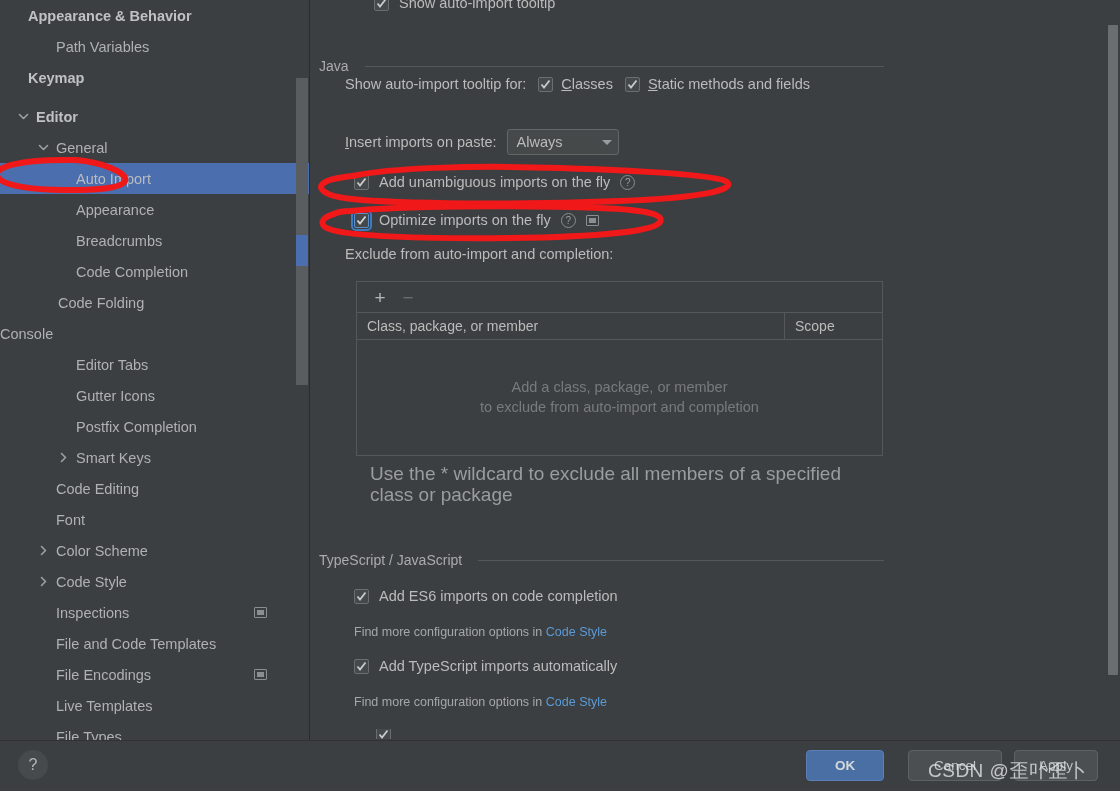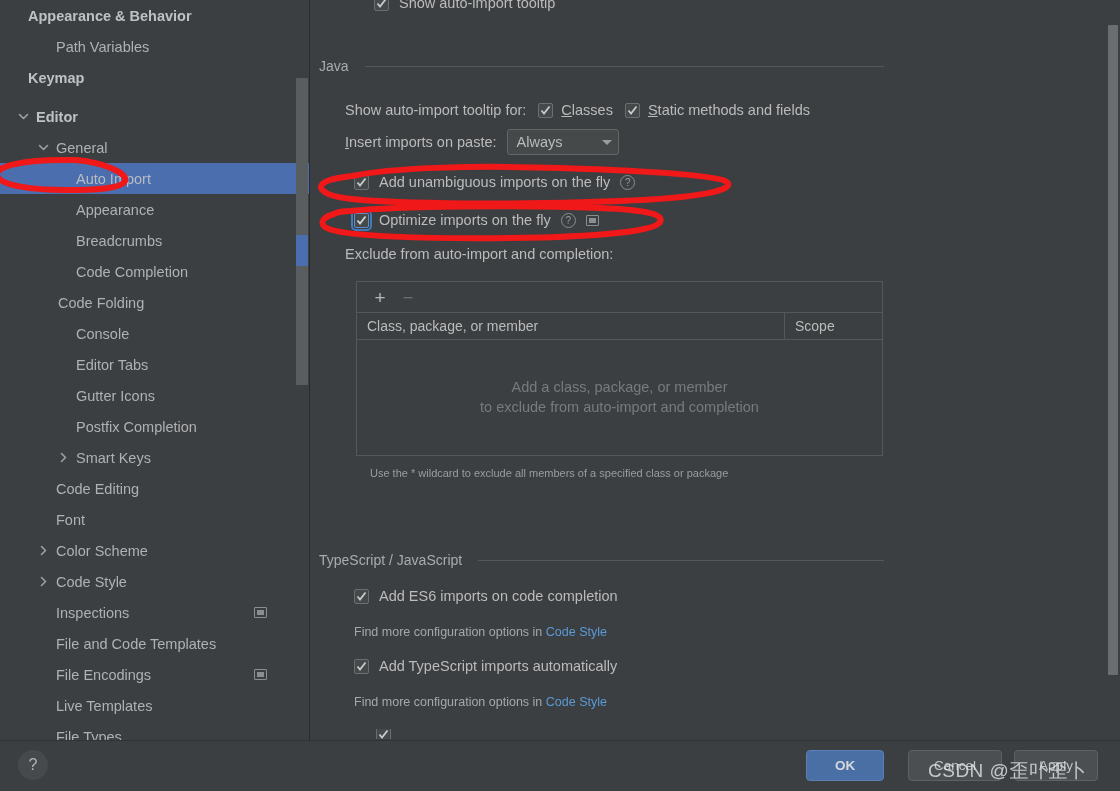--- a/index.html
+++ b/index.html
@@ -218,21 +218,21 @@
     gap: 4px;
     color: #787b7d;
     font-size: 14.5px;
   }
 
   .hint {
     position: absolute;
     left: 60px; top: 463px;
     width: 500px;
     color: #9a9d9f;
-    font-size: 11px;
+    font-size: 19px;
     line-height: 21px;
   }
   .subhint {
     color: #a5a8aa;
     font-size: 12.5px;
   }
   .link { color: #5b9ad6; }
 
   
   #bottombar {
@@ -333,21 +333,21 @@
         </div>
         <div class="nav-item" style="padding-left: 76px;">
           <span class="nav-label">Breadcrumbs</span>
         </div>
         <div class="nav-item" style="padding-left: 76px;">
           <span class="nav-label">Code Completion</span>
         </div>
         <div class="nav-item" style="padding-left: 58px;">
           <span class="nav-label">Code Folding</span>
         </div>
-        <div class="nav-item" style="padding-left: 76px;">
+        <div class="nav-item" style="">
           <span class="nav-label">Console</span>
         </div>
         <div class="nav-item" style="padding-left: 76px;">
           <span class="nav-label">Editor Tabs</span>
         </div>
         <div class="nav-item" style="padding-left: 76px;">
           <span class="nav-label">Gutter Icons</span>
         </div>
         <div class="nav-item" style="padding-left: 76px;">
           <span class="nav-label">Postfix Completion</span>
@@ -417,21 +417,21 @@
           </svg>
       </span>
       <span>Show auto-import tooltip</span>
     </div>
 
     <div class="section" style="position:absolute; left:9px; top:58px; width:565px;">
       <span>Java</span>
       <span class="rule"></span>
     </div>
 
-    <div class="row" style="position:absolute; left:35px; top:102px; gap:8px;justify-content:center;">
+    <div class="row" style="position:absolute; left:35px; top:76px; gap:8px;justify-content:center;">
       <span>Show auto-import tooltip for:</span>
       <span class="cbx" style="margin-left:4px;">
         <svg width="11" height="11" viewBox="0 0 11 11">
             <path d="M1.5 5.5 L4 8.5 L9.5 1.5" stroke="#c8cbcd" stroke-width="1.8" fill="none"></path>
           </svg>
       </span>
       <span><span class="mn">C</span>lasses</span>
       <span class="cbx" style="margin-left:4px;">
         <svg width="11" height="11" viewBox="0 0 11 11">
             <path d="M1.5 5.5 L4 8.5 L9.5 1.5" stroke="#c8cbcd" stroke-width="1.8" fill="none"></path>

